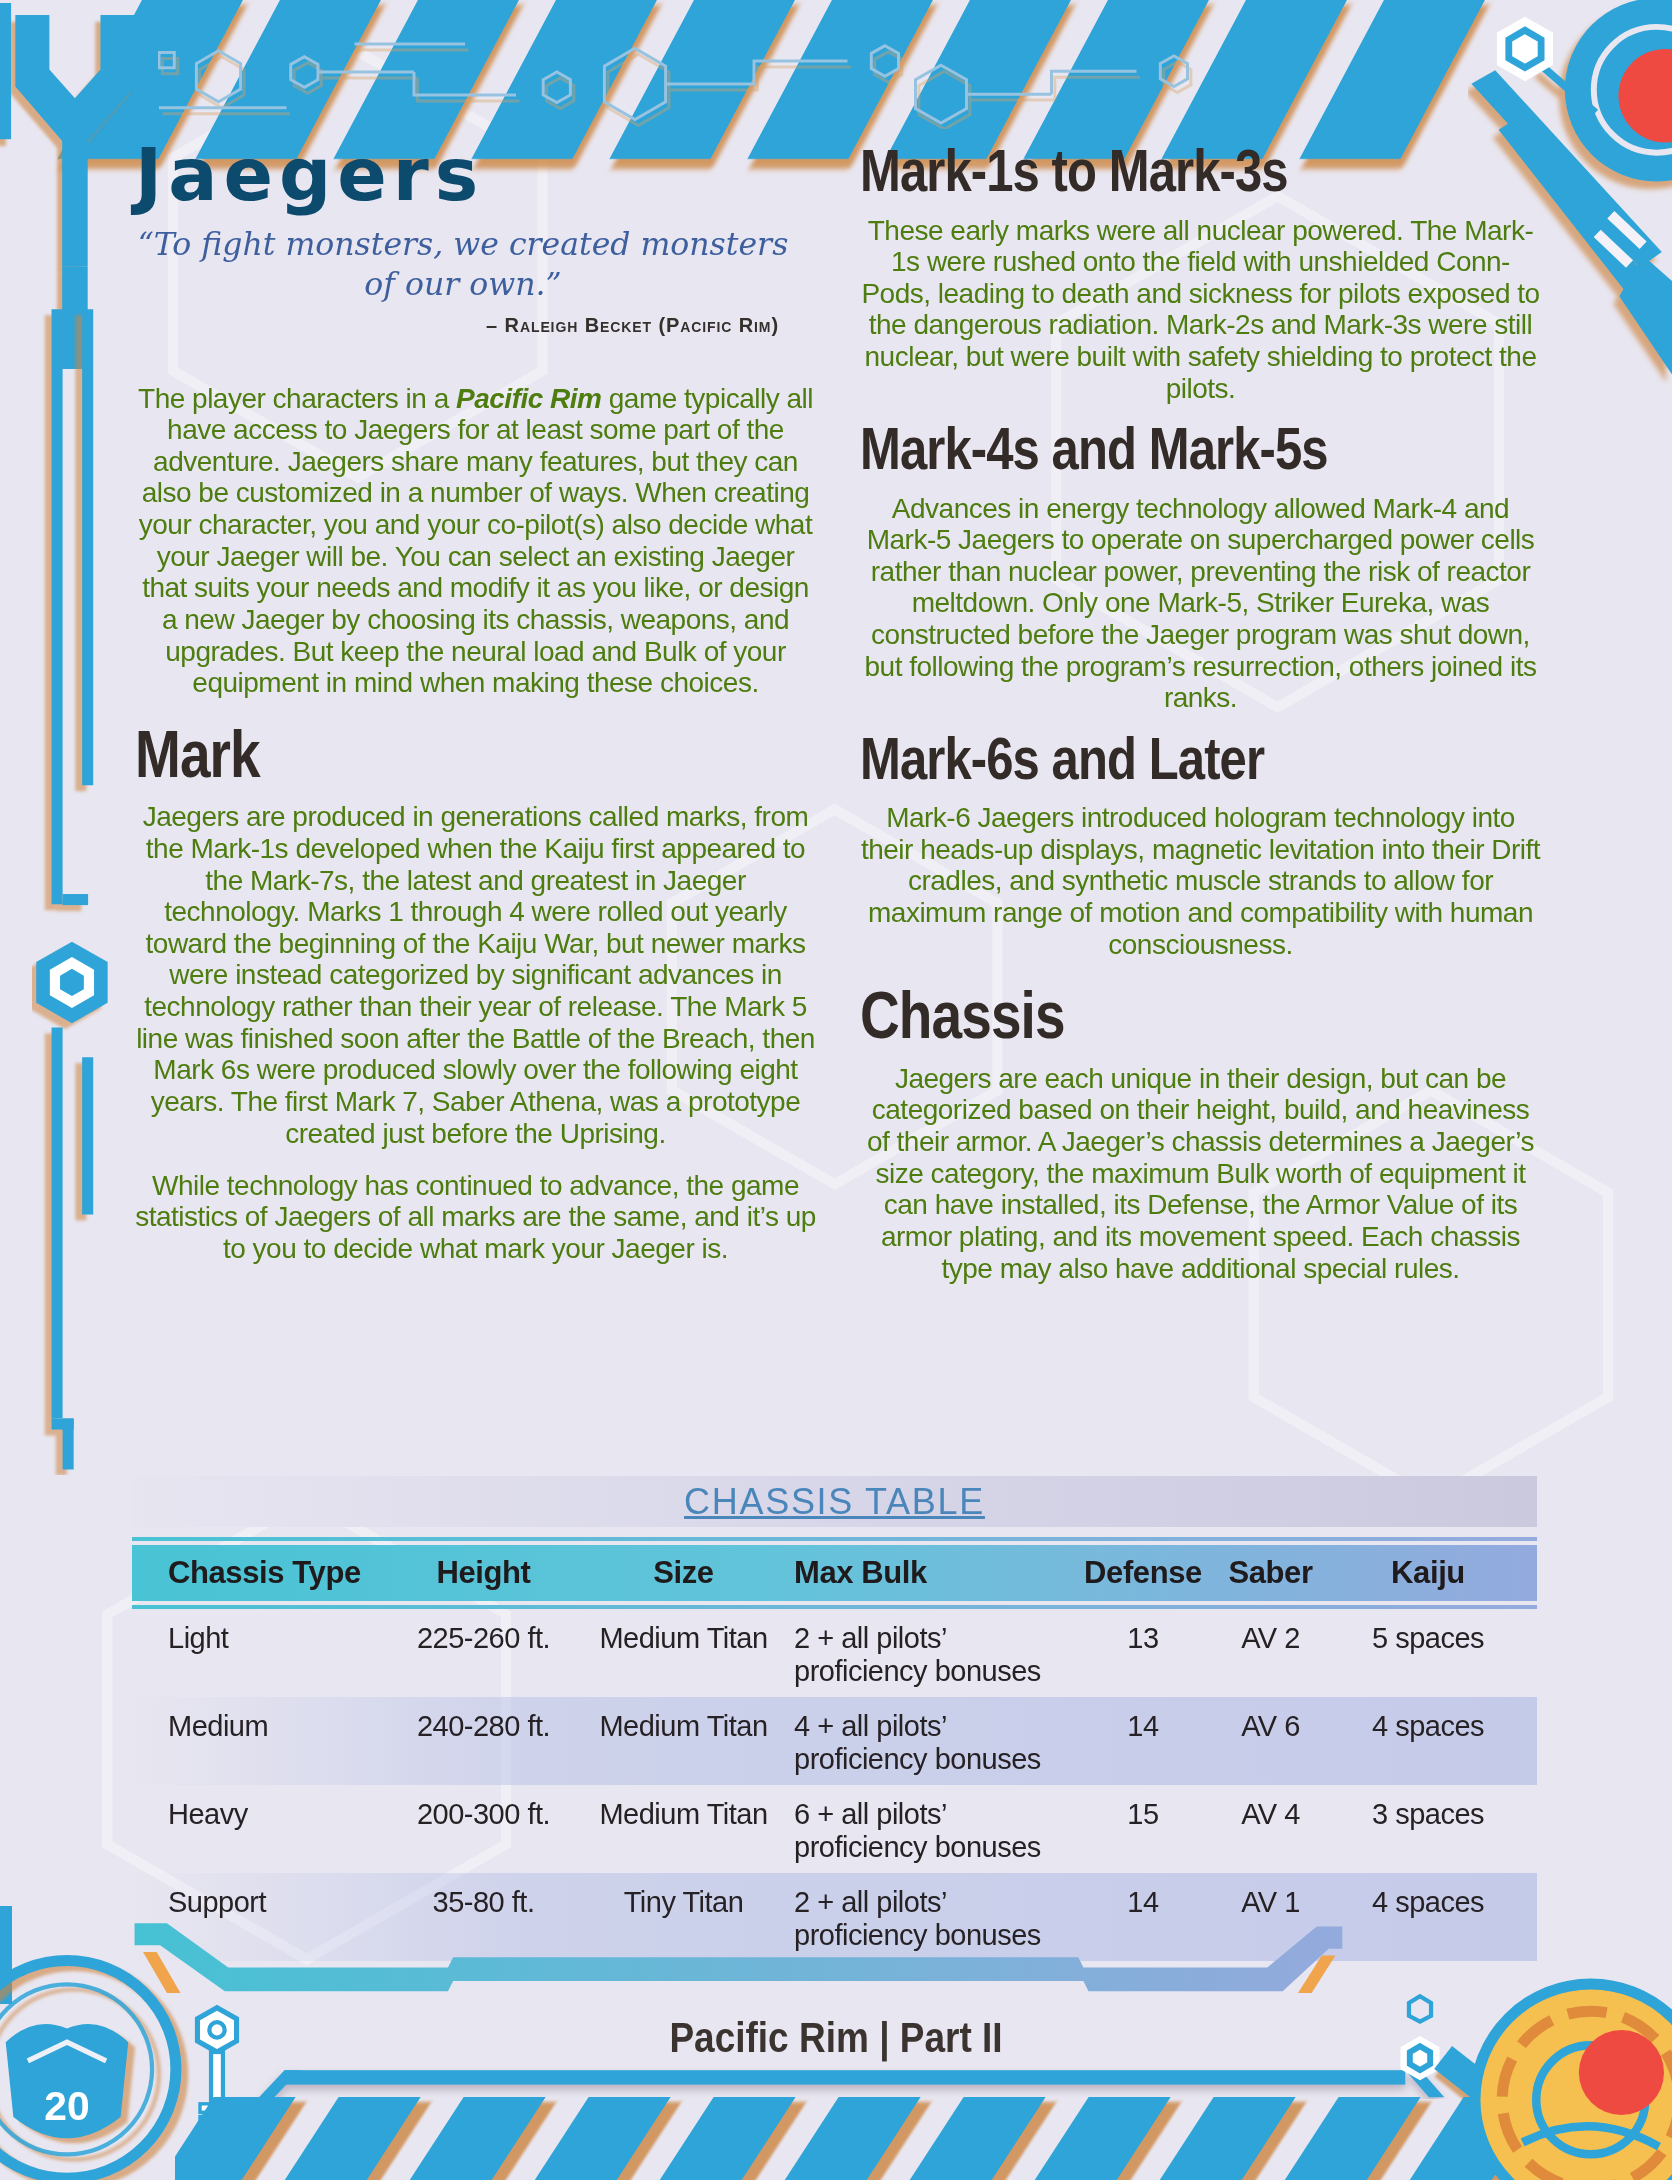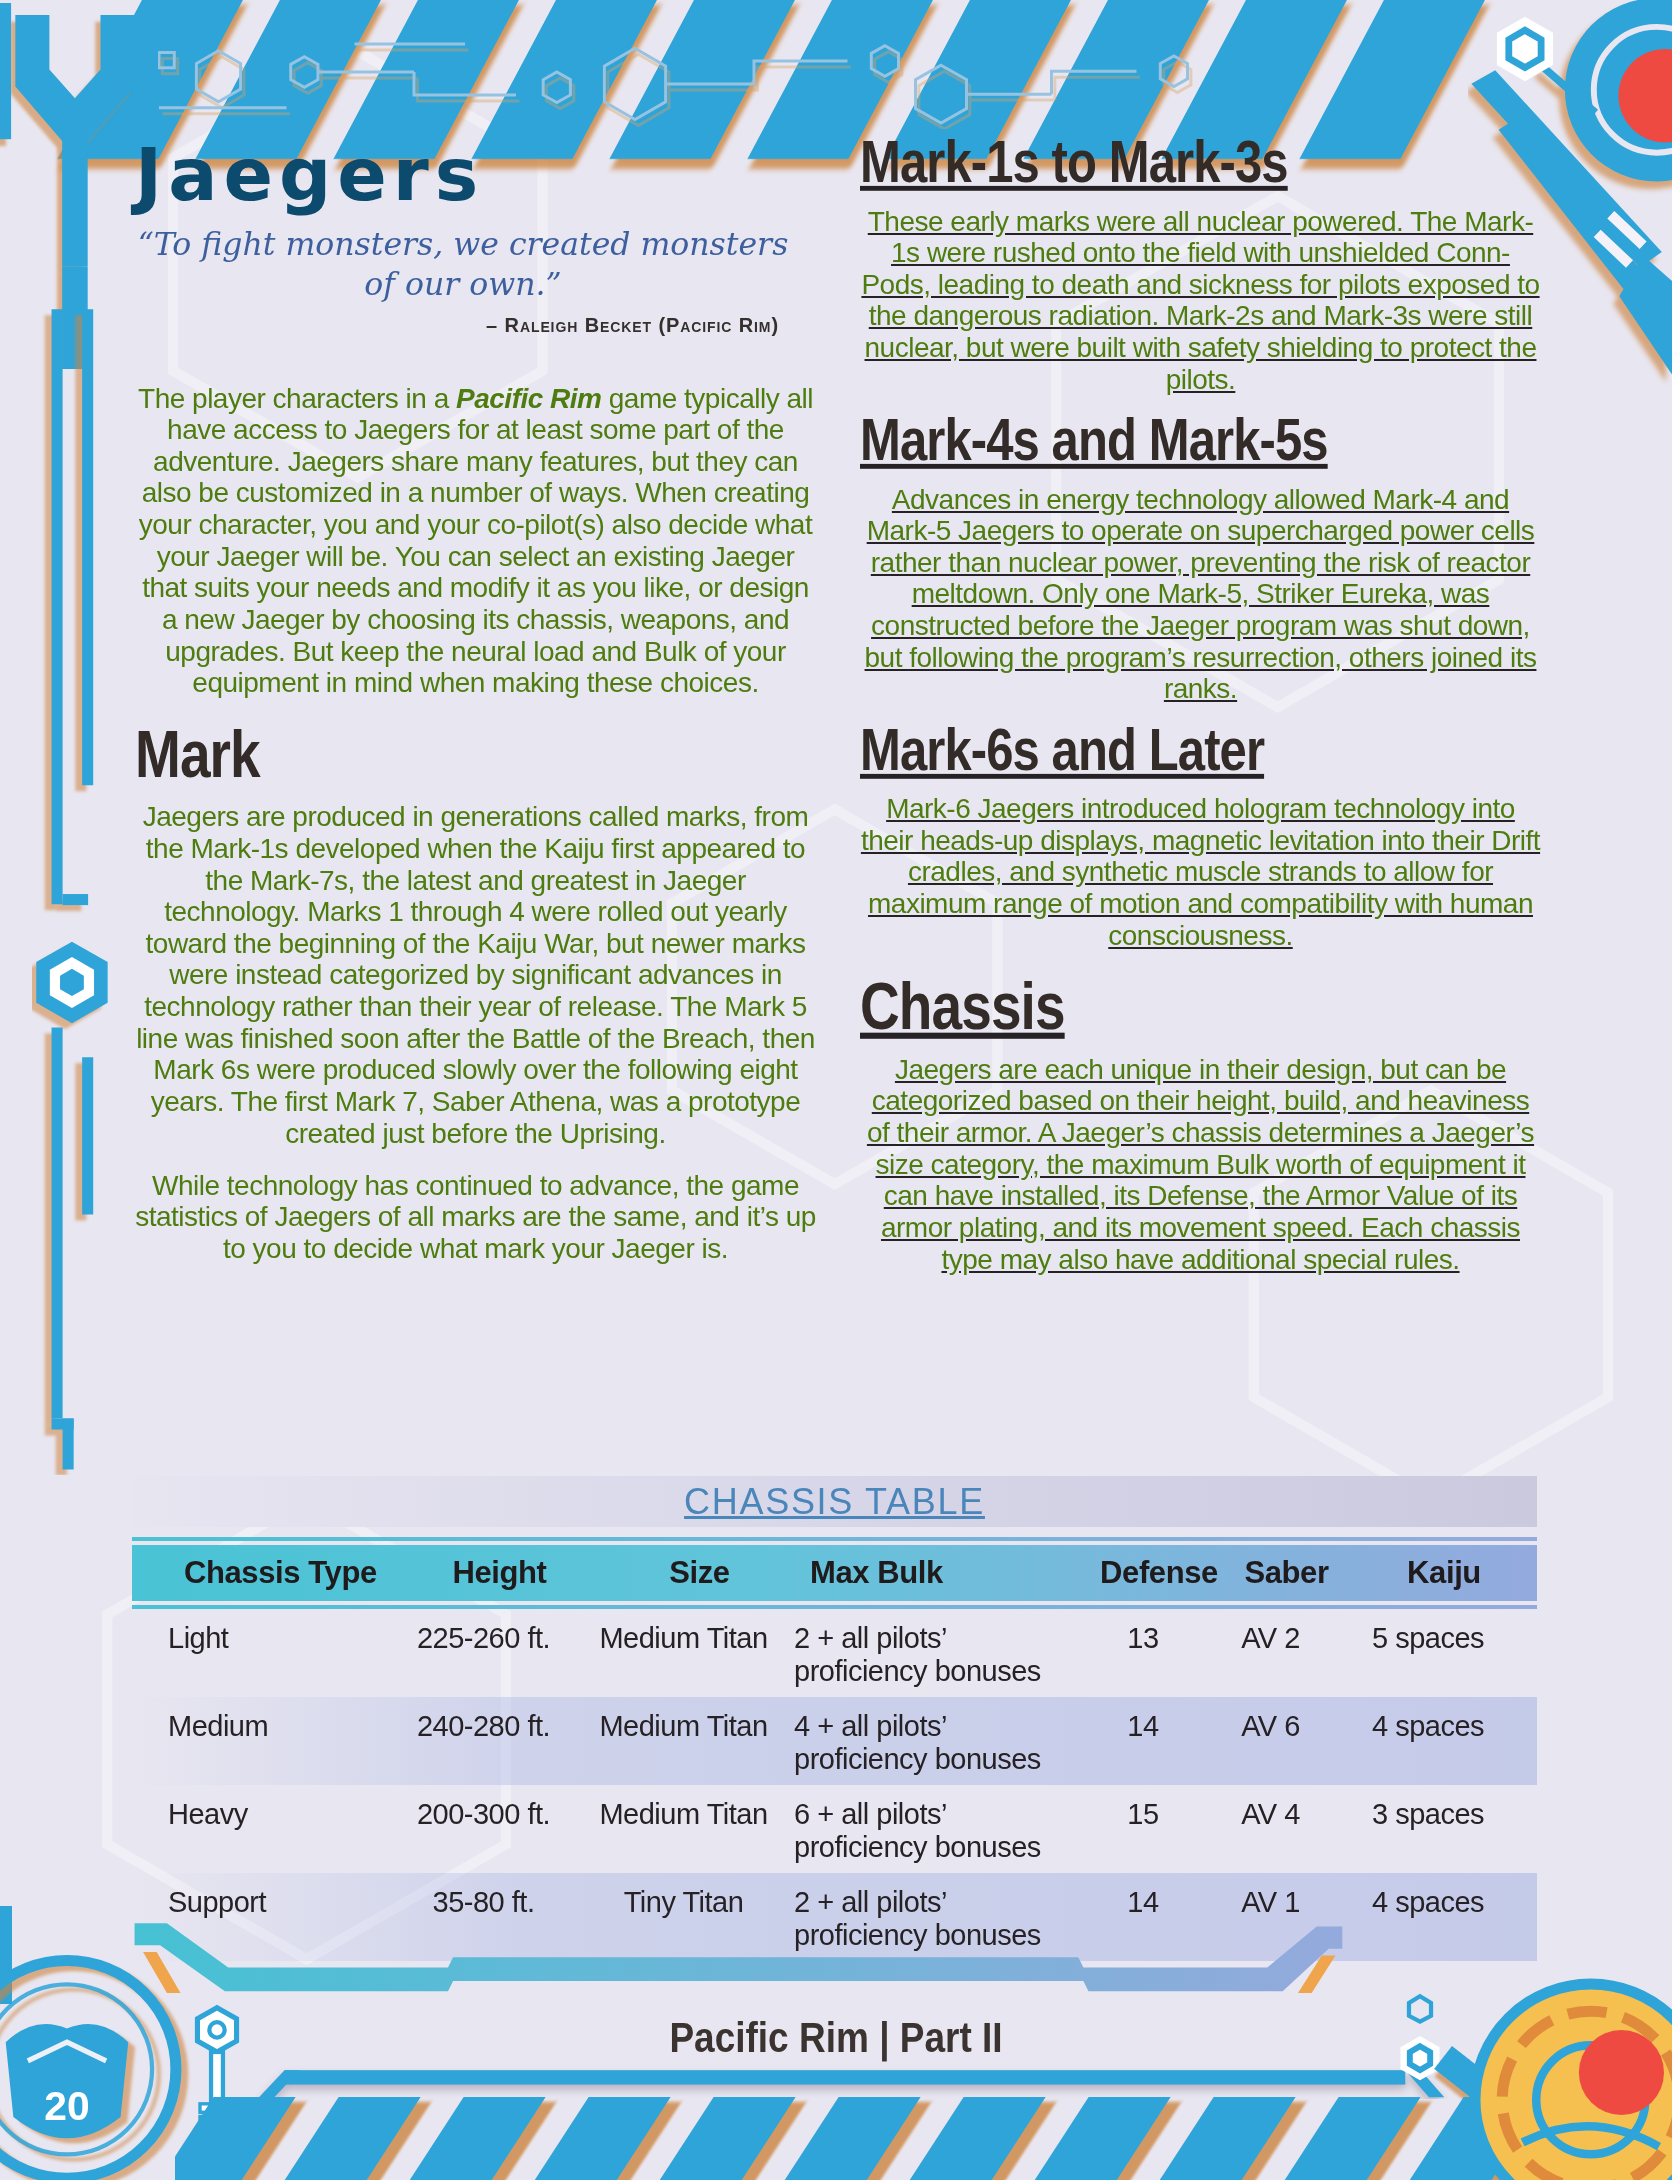--- a/index.html
+++ b/index.html
@@ -25,21 +25,21 @@
     display:block; width:82px; height:119px; margin-right:43px; flex:none;
     background:#2ea4d8; transform:skewX(-33deg);
     filter:drop-shadow(14.5px 5.1px 1.7px rgba(205,132,64,.8));
   }
   svg { display:block; }
   .dec { position:absolute; }
   .strip-blue { stroke:#97c3e0; }
   .strip-orange { stroke:#d9a368; opacity:.4; }
   
   .col-left  { position:absolute; left:135px;  top:135px; width:681px; }
-  .col-right { position:absolute; left:860px; top:143px; width:681px;text-decoration:underline; }
+  .col-right { position:absolute; left:860px; top:152px; width:681px; }
   h1.title {
     font-family:"DejaVu Sans", sans-serif; font-weight:900; font-size:73px; line-height:1.1;
     color:#0c4a6e; letter-spacing:6px; margin-bottom:8.5px;
   }
   .quote { width:656px; text-align:center; font-family:"DejaVu Serif", serif; font-style:italic;
     font-size:31.5px; line-height:1.28; color:#3d5f9e; margin-bottom:44px; }
   .quote .attr {
     font-family:Liberation Sans, sans-serif; font-style:normal; font-weight:700;
     font-variant:small-caps; letter-spacing:0.9px; font-size:20px; color:#35302d;
     text-align:right; padding-right:12px; margin-top:8.5px;
@@ -56,21 +56,21 @@
   .chassis { position:absolute; left:132px; top:1476px; width:1405px; }
   .t-title {
     height:51px; display:flex; align-items:center; justify-content:center;
     background:linear-gradient(90deg,#e7e5f0 0%,#d6d5e8 55%,#cac9de 100%);
     font-size:36px; letter-spacing:1.7px; color:#4b86ba;text-decoration:underline;
   }
   .t-gap { height:10.2px; }
   .t-line { height:3.4px; background:linear-gradient(90deg,#49c2d4,#94aadd); }
   .t-pad { height:4.3px; }
   .t-head {
-    height:56px; display:grid; align-items:center; padding-left:52px;
+    height:56px; display:grid; align-items:center; padding-left:36px;
     grid-template-columns:226px 179px 221px 281px 136px 119px 196px;
     background:linear-gradient(90deg,#49c3d5 0%,#62c4da 45%,#94aade 100%);
     font-weight:700; font-size:31px; letter-spacing:-0.4px; color:#1f1b1d;
   }
   .t-row {
     min-height:78px; display:grid; align-items:start; padding:13.6px 0 8.5px 36px;
     grid-template-columns:226px 179px 221px 281px 136px 119px 196px;
     font-size:29px; letter-spacing:-0.5px; color:#262124;
   }
   .t-row.alt { background:linear-gradient(90deg,rgba(170,183,228,0) 0%,rgba(170,183,228,.42) 28%,rgba(163,177,226,.52) 100%); }

